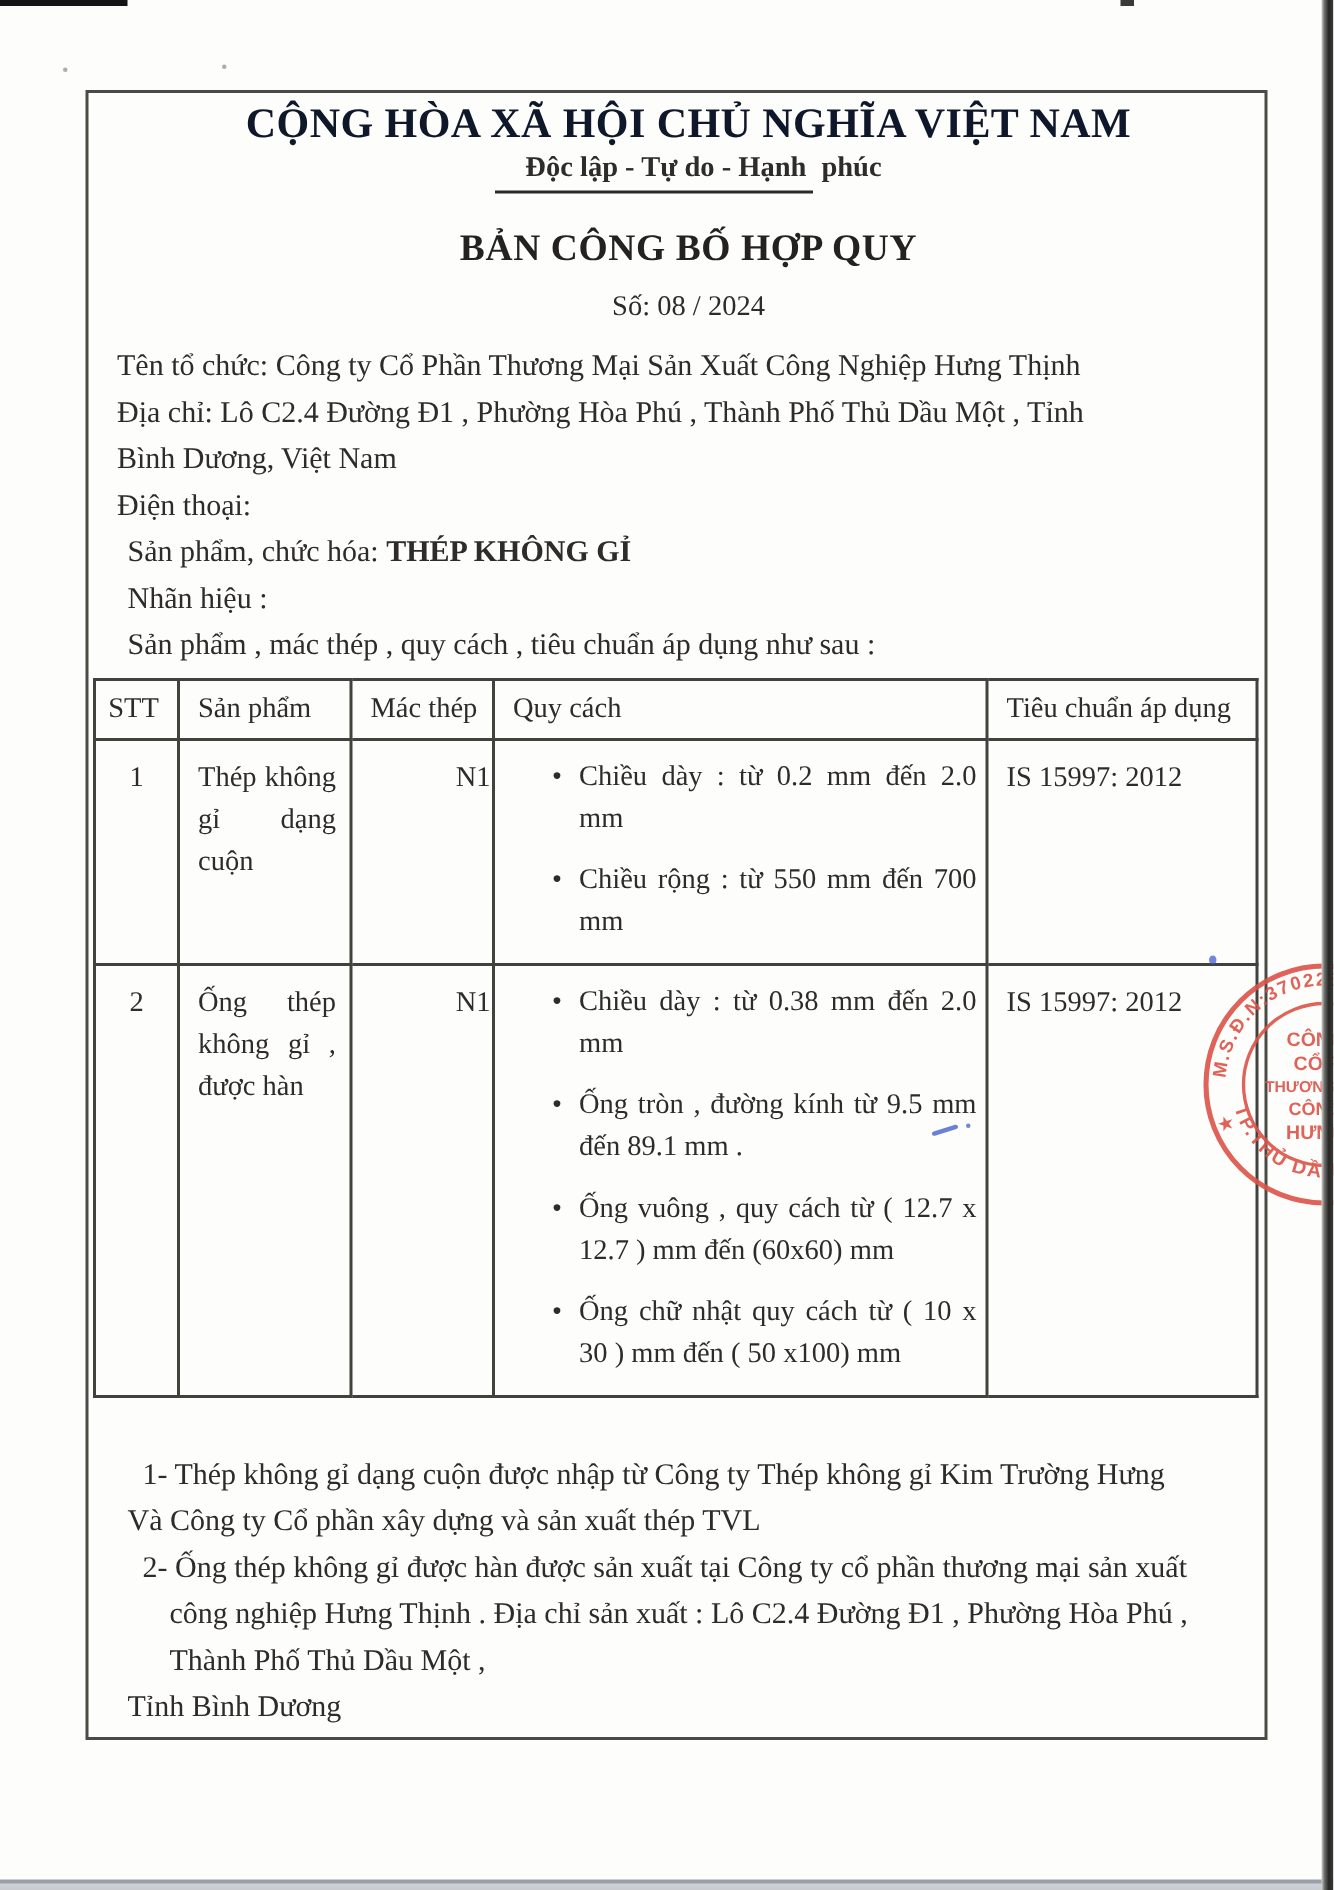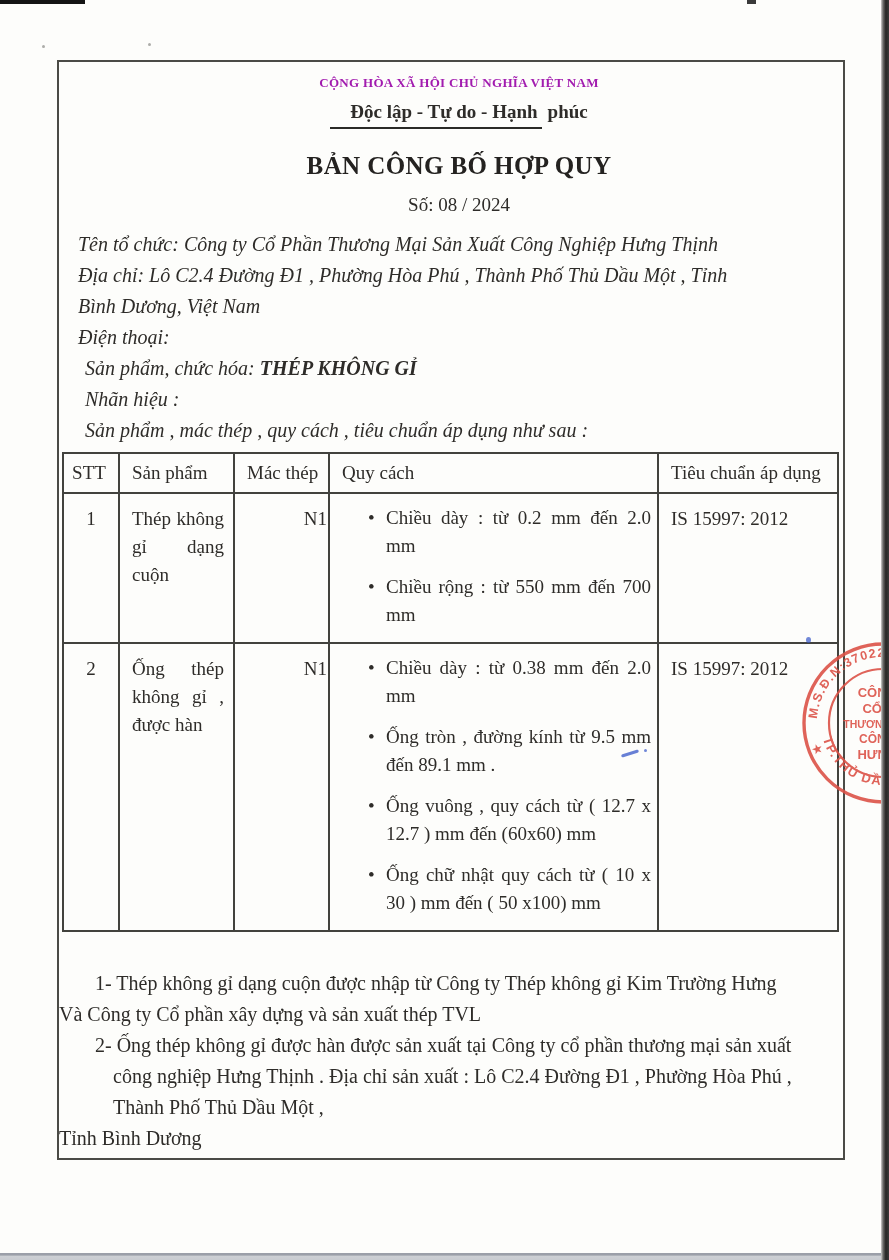--- a/index.html
+++ b/index.html
@@ -32,29 +32,29 @@
     position:absolute;left:57px;top:60px;width:788px;height:1100px;
     border:2px solid #4b4b46;
     box-sizing:border-box;
     background:transparent;
     z-index:1;
     overflow:hidden;
   }
 
   
   .head{ text-align:center; padding-left:16px; }
-  .nat-title{ margin-top:8px; font-size:13px; font-weight:bold; letter-spacing:.3px; line-height:26px; color:#a21caf;}
+  .nat-title{ margin-top:8px; font-size:28px; font-weight:bold; letter-spacing:.3px; line-height:26px; color:#0f172a;}
   .motto{ margin-top:4px; font-size:19px; font-weight:bold; line-height:24px;}
   .motto .u{ display:inline-block; border-bottom:2px solid #2a2a27; padding:0 4px 3px 20px;}
   .motto .tail{ padding-left:6px;}
   .doc-title{ margin-top:22px; font-size:25px; font-weight:bold; letter-spacing:.4px; line-height:30px; color:#242220;}
   .doc-number{ margin-top:12px; font-size:19px; line-height:24px;}
 
   
-  .info{ margin:12px 18px 0 19px; font-size:20px; line-height:31px;font-style:italic; }
+  .info{ margin:12px 18px 0 19px; font-size:20px; line-height:31px; }
   .info .ln{ white-space:nowrap; }
   .info .ind{ margin-left:7px; }
   .bold{ font-weight:bold; }
 
   
   table.spec{
     margin:6px 0 0 3px;
     border-collapse:collapse;
     width:775px;
     table-layout:fixed;
@@ -78,21 +78,21 @@
   td.mt{ text-align:right; padding-top:11px; }
   td.qc{ padding:10px 6px 0 12px; }
   td.tc{ padding:11px 6px 0 12px;margin-top:16px; }
   td.qc ul{ list-style:none; margin:0; padding:0; }
   td.qc li{ position:relative; padding-left:44px; margin-bottom:13px; text-align:justify; }
   td.qc li::before{ content:"•"; position:absolute; left:26px; top:0; }
 
   
   .notes{ margin:36px 6px 0 0; font-size:20px; line-height:31px; }
   .notes .ln{ white-space:nowrap; }
-  .ml36{ margin-left:36px; } .ml26{ }
+  .ml36{ margin-left:36px; } .ml26{ margin-left:26px; }
   .ml54{ margin-left:54px; }
 
   
   .stamp{ position:absolute; left:799px; top:641px; width:168px; height:168px; z-index:3; opacity:.9; }
   .stamp svg text{ font-family:"Liberation Sans","DejaVu Sans",sans-serif; fill:#dc5348; }
 
   
   .pen{ position:absolute; background:#3556c8; z-index:4; }
   .pen-dash{ left:621px; top:752px; width:18px; height:3px; border-radius:2px; transform:rotate(-17deg); opacity:.75; }
   .pen-dot1{ left:806px; top:637px; width:5px; height:6px; border-radius:50%; opacity:.7; }

